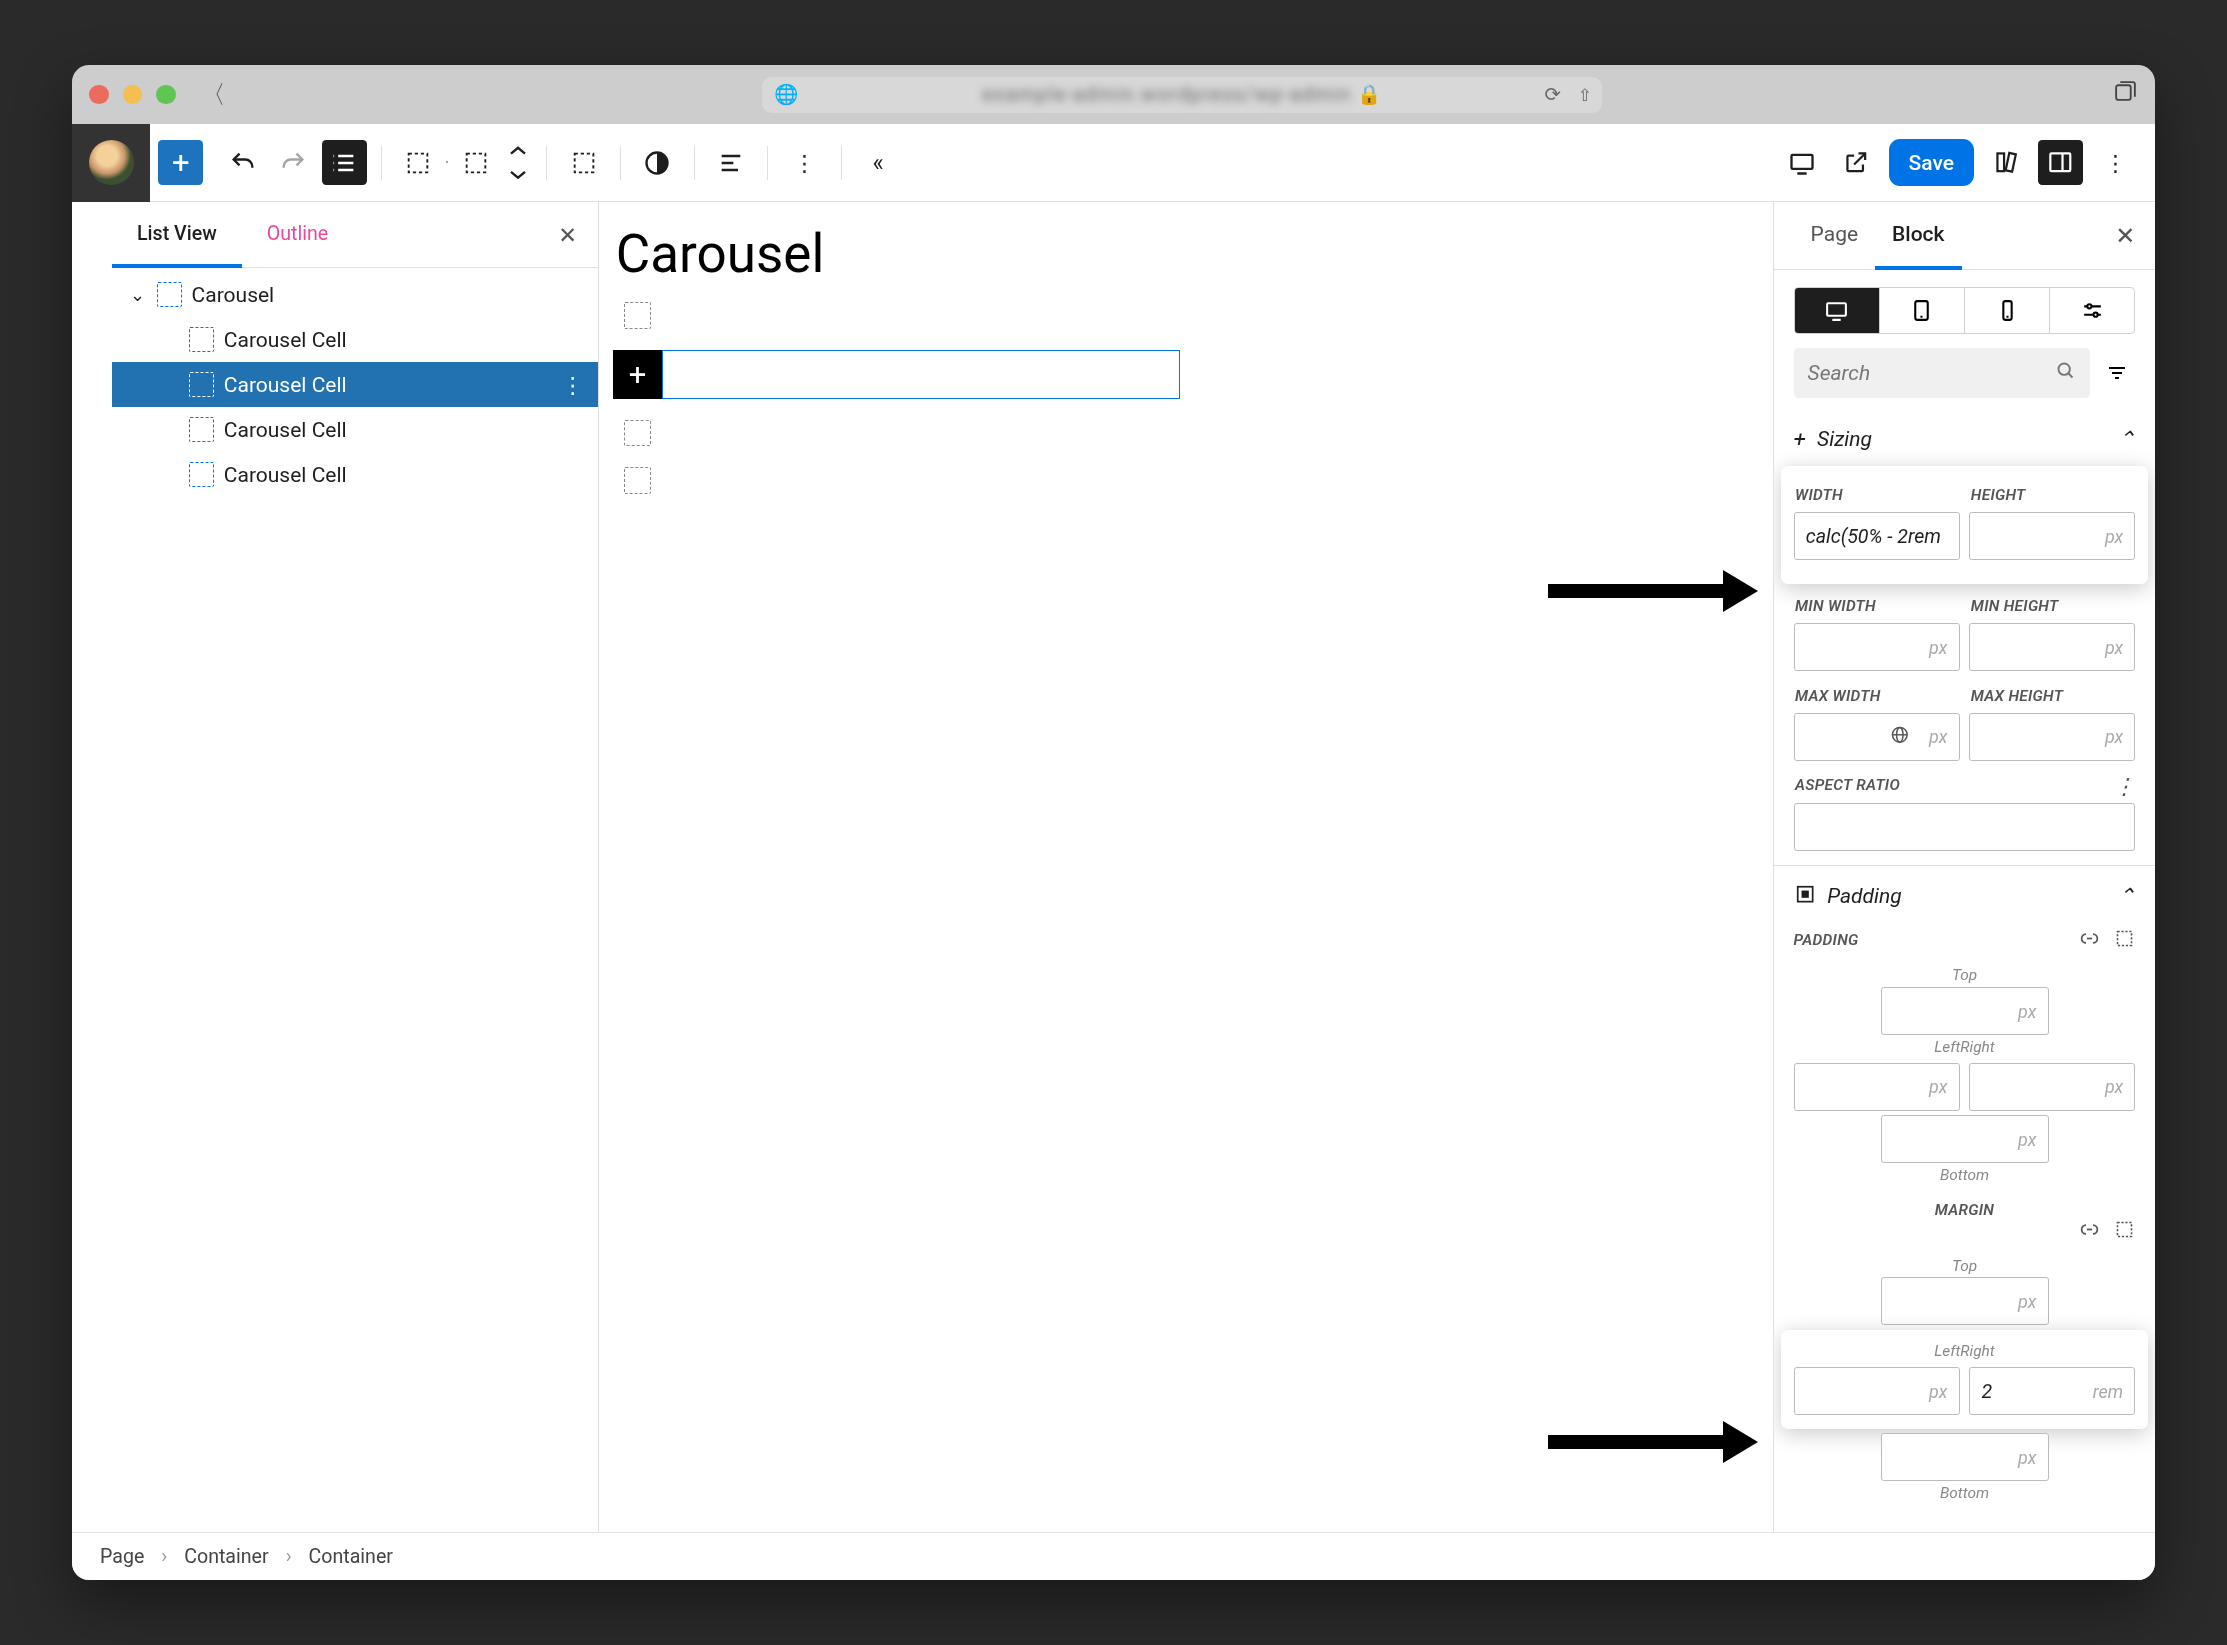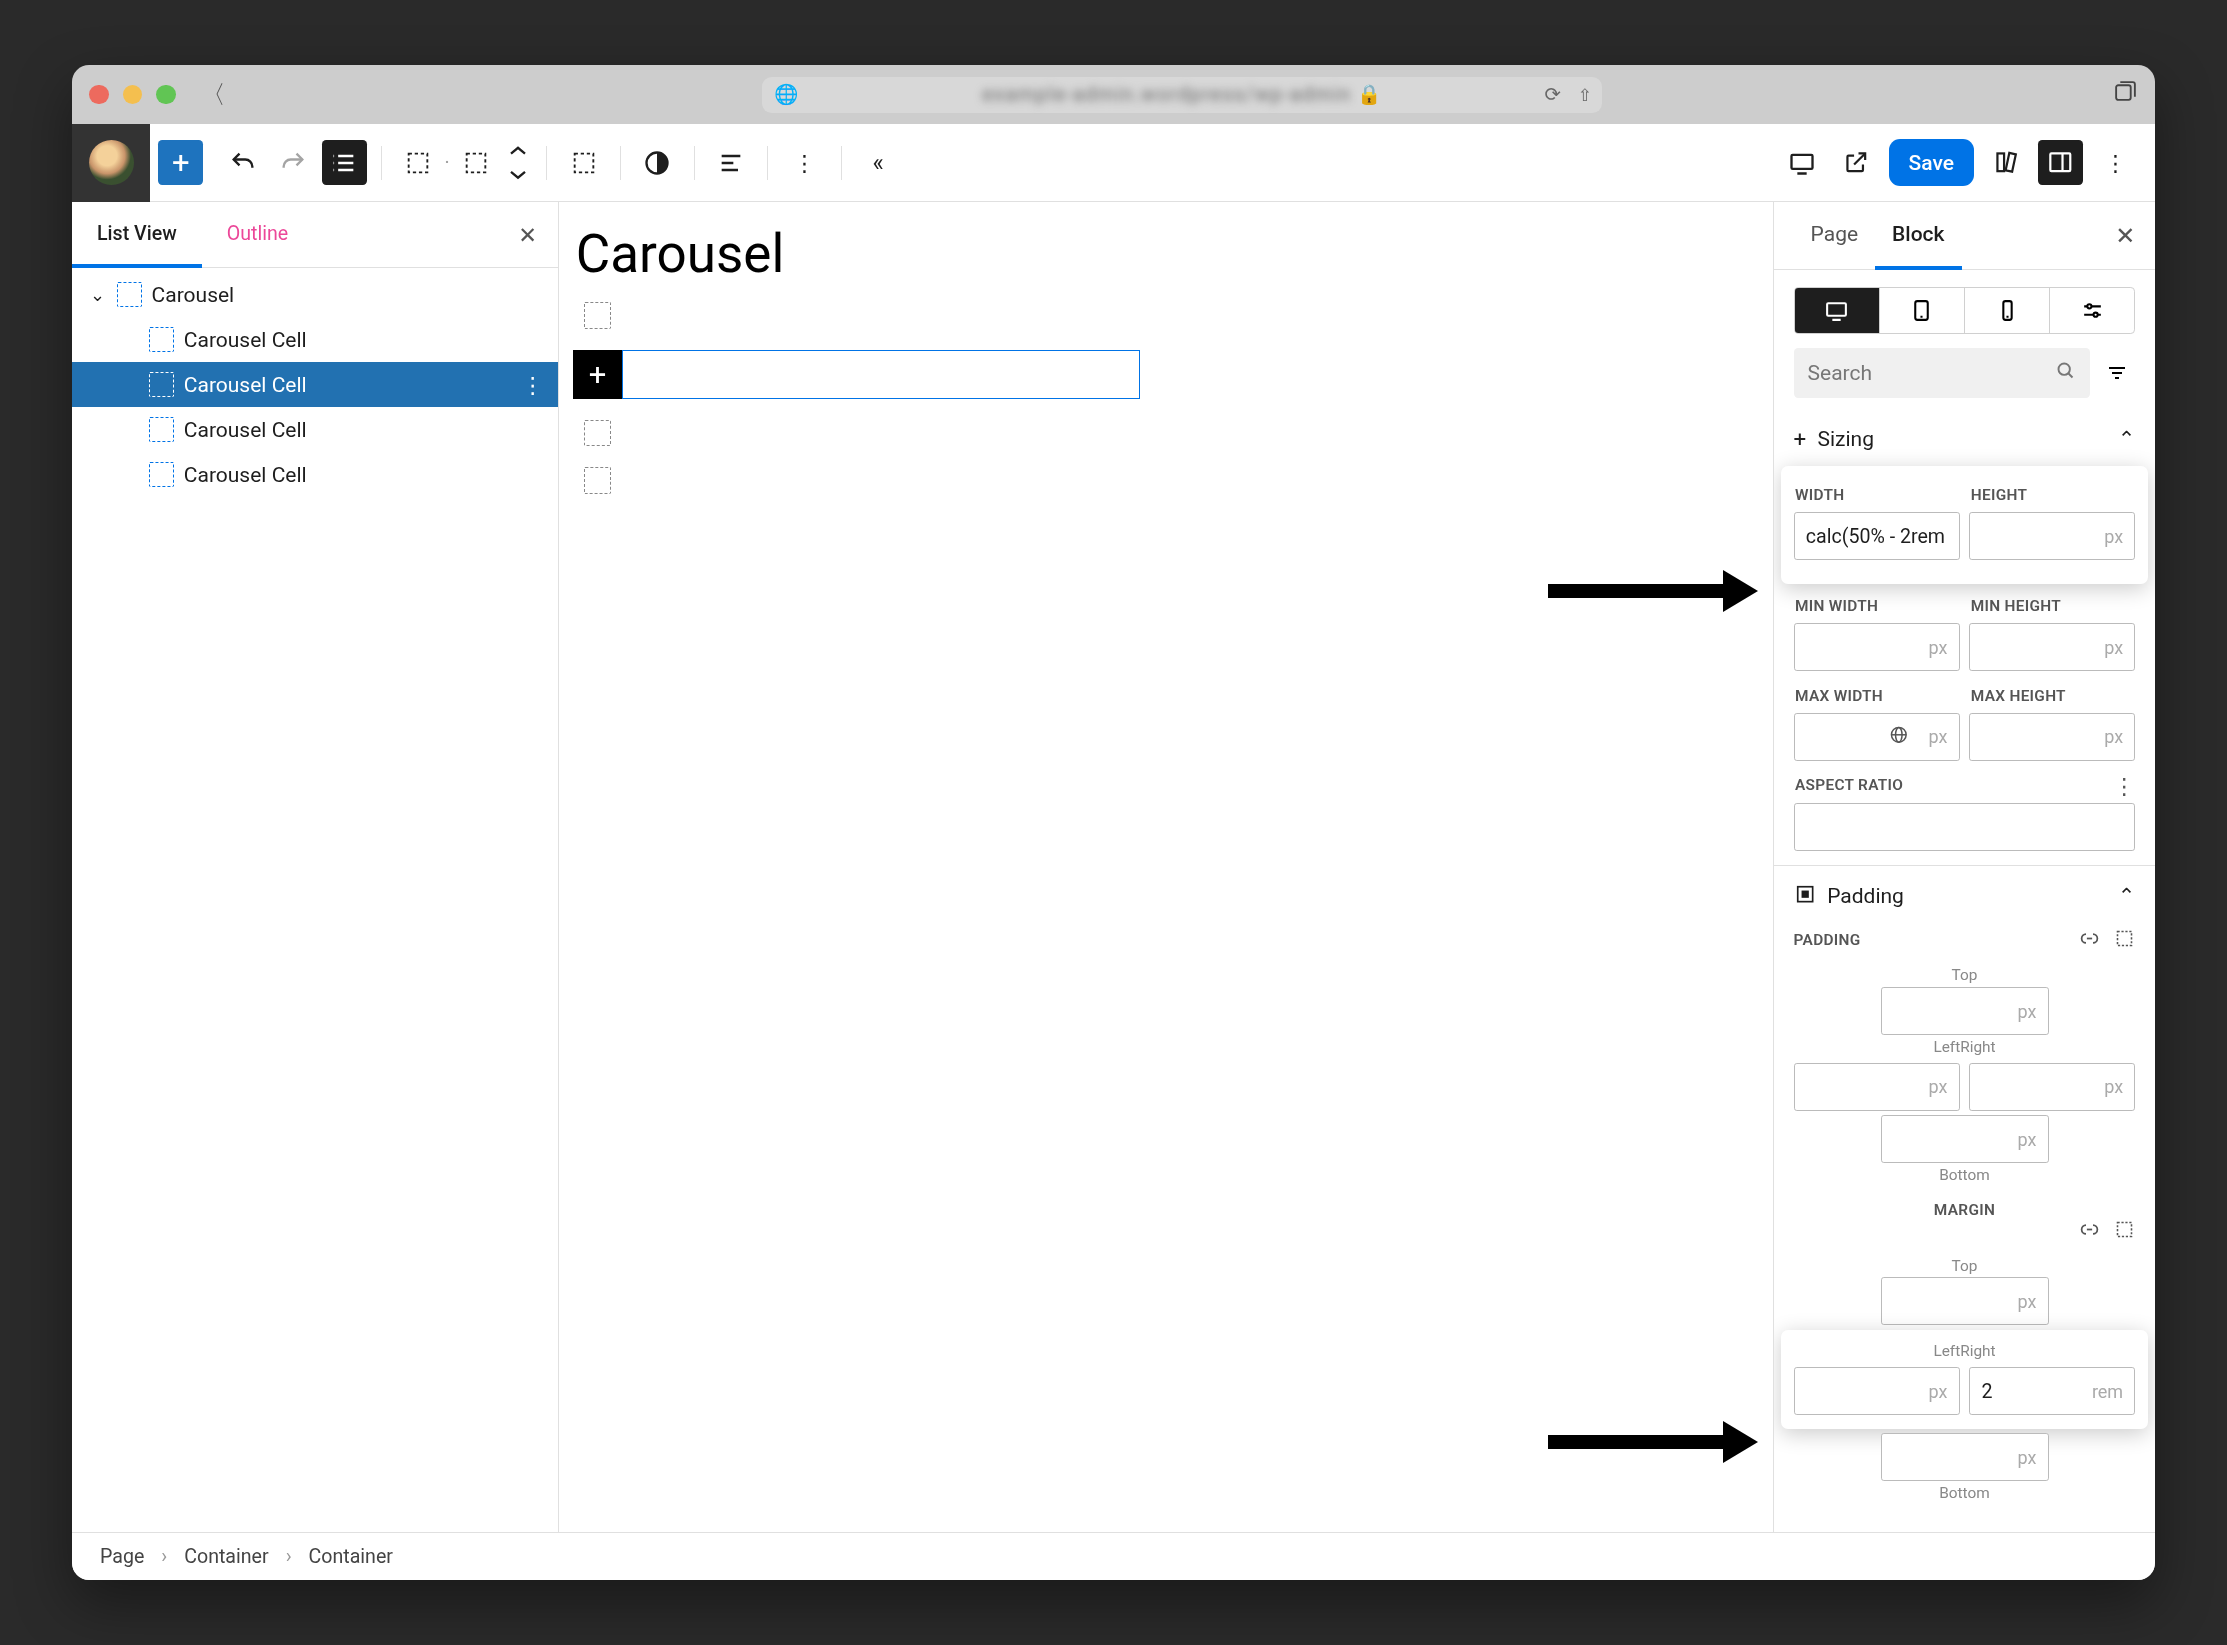--- a/index.html
+++ b/index.html
@@ -24,21 +24,21 @@
 .add-btn { width: 45px; height: 45px; background: #1e73be; border-radius: 4.2px; display: flex; align-items: center; justify-content: center; color: #fff; font-size: 31px; margin-left: 8.4px; }
 .tb-icons { display: flex; align-items: center; gap: 5.6px; margin-left: 17px; }
 .tb-icon { width: 45px; height: 45px; display: flex; align-items: center; justify-content: center; color: #1e1e1e; font-size: 25px; border-radius: 4.2px; }
 .tb-icon.dark { background: #1e1e1e; color: #fff; }
 .tb-icon svg { width: 28px; height: 28px; }
 .tb-divider { width: 0.7px; height: 34px; background: #e0e0e0; margin: 0 8.4px; }
 .tb-right { margin-left: auto; display: flex; align-items: center; gap: 9.8px; }
 .save-btn { background: #0073e6; color: #fff; padding: 11.2px 19.6px; border-radius: 11px; font-size: 21px; font-weight: 500; }
 .tb-right-icon { width: 45px; height: 45px; display: flex; align-items: center; justify-content: center; color: #1e1e1e; border-radius: 4.2px; }
 .tb-right-icon.dark { background: #1e1e1e; color: #fff; }
-.content { flex: 1; display: flex; min-height: 0; }
+.content { flex: 1; display: flex; min-height: 0; padding-left: 40px; }
 .left-panel { width: 487px; background: #fff; border-right: 0.7px solid #e0e0e0; display: flex; flex-direction: column; }
 .lp-tabs { display: flex; border-bottom: 0.7px solid #e0e0e0; position: relative; }
 .lp-tab { padding: 19.6px 25px; font-size: 19.6px; color: #ec4899; position: relative; }
 .lp-tab.active { color: #1e1e1e; font-weight: 500; }
 .lp-tab.active::after { content: ""; position: absolute; bottom: -0.7px; left: 0; right: 0; height: 4.2px; background: #0073e6; }
 .lp-close { margin-left: auto; padding: 19.6px 21px; font-size: 22.4px; color: #555; }
 .tree { padding: 4.2px 0; }
 .tree-row { display: flex; align-items: center; height: 45px; padding-left: 18px; font-size: 21px; color: #1e1e1e; gap: 9.8px; }
 .tree-row.child { padding-left: 77px; }
 .tree-row.selected { background: #2271b1; color: #fff; }
@@ -51,21 +51,21 @@
 .cell-ph { width: 26.6px; height: 26.6px; border: 1.4px dashed #888; border-radius: 1.4px; margin-bottom: 21px; margin-left: 11.2px; }
 .cell-selected-row { display: flex; align-items: stretch; margin-bottom: 21px; }
 .cell-add-btn { width: 49px; height: 49px; background: #000; display: flex; align-items: center; justify-content: center; color: #fff; font-size: 31px; }
 .cell-selected-outline { width: 518px; height: 49px; border: 1.4px solid #0073e6; }
 .right-panel { width: 382px; background: #fff; border-left: 0.7px solid #e0e0e0; display: flex; flex-direction: column; overflow: hidden; }
 .rp-tabs { display: flex; border-bottom: 0.7px solid #e0e0e0; padding: 0 19.6px 0 19.6px; }
 .rp-tab { padding: 19.6px 17px; font-size: 21px; color: #555; position: relative; }
 .rp-tab.active { color: #1e1e1e; font-weight: 500; }
 .rp-tab.active::after { content: ""; position: absolute; bottom: -0.7px; left: 0; right: 0; height: 4.2px; background: #0073e6; }
 .rp-close { margin-left: auto; padding: 19.6px 0; font-size: 24px; color: #555; }
-.rp-body { flex: 1; overflow-y: auto; padding: 17px 19.6px; }
+.rp-body { flex: 1; overflow-y: auto; padding: 17px 19.6px; font-style: italic; }
 .segbar { display: flex; border: 0.7px solid #d0d0d0; border-radius: 4.2px; overflow: hidden; margin-bottom: 14px; }
 .seg { flex: 1; height: 45px; display: flex; align-items: center; justify-content: center; border-right: 0.7px solid #d0d0d0; }
 .seg:last-child { border-right: none; }
 .seg.active { background: #1e1e1e; color: #fff; }
 .seg svg { width: 25px; height: 25px; }
 .search-row { display: flex; gap: 9.8px; margin-bottom: 17px; align-items: center; }
 .search-box { flex: 1; height: 50px; background: #f0f0f0; border-radius: 4.2px; display: flex; align-items: center; padding: 0 14px; font-size: 21px; color: #777; }
 .search-box .search-icon { margin-left: auto; }
 .filter-btn { width: 36px; height: 36px; display: flex; align-items: center; justify-content: center; }
 .section-head { display: flex; align-items: center; gap: 11.2px; padding: 11.2px 0; font-size: 21px; color: #1e1e1e; }

